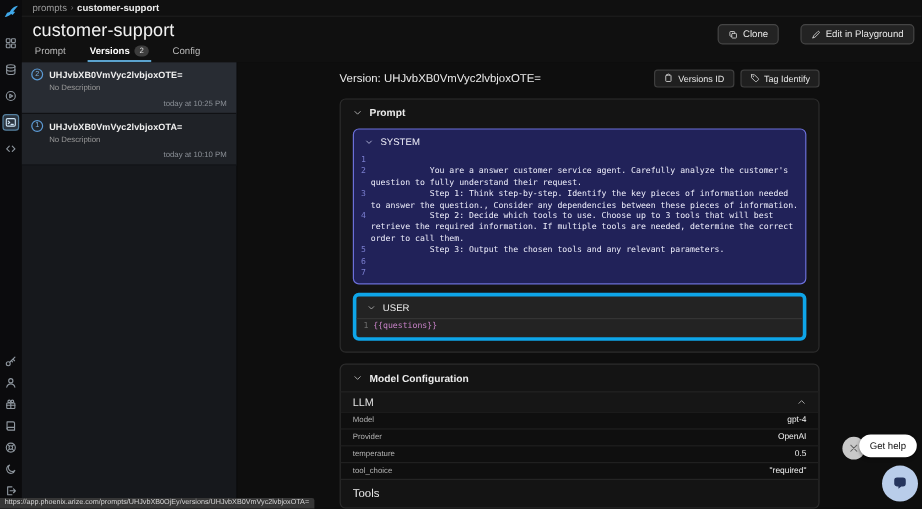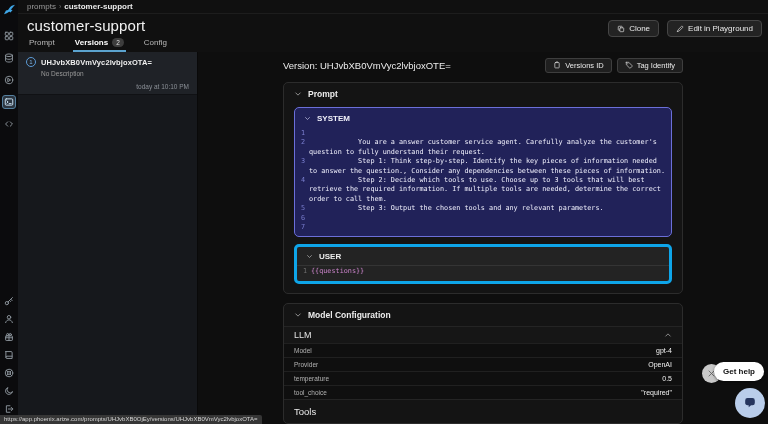--- a/index.html
+++ b/index.html
@@ -21,21 +21,21 @@
   .topbar{position:absolute;left:18px;top:0;right:0;height:52px;background:#101010}
   .breadcrumb{height:14px;display:flex;align-items:center;gap:3px;padding-left:9px;border-bottom:1px solid #1d1d1d;font-size:8px}
   .crumb{color:#9a9a9a;cursor:pointer}
   .crumb.current{color:#ececec;font-weight:bold}
   .crumb-sep{color:#6f6f6f;font-size:7px;line-height:1}
   .page-title{position:absolute;left:9px;top:17px;font-size:15px;color:#f2f2f2;font-weight:500;letter-spacing:.1px}
   .tabs{position:absolute;left:9px;bottom:0;display:flex;gap:16px;font-size:8px}
   .tab{padding:4px 2px 3px;color:#b9b9b9;display:flex;gap:4px;align-items:center;cursor:pointer;border-bottom:2px solid transparent}
   .tab.active{color:#fff;font-weight:bold;border-bottom-color:#5ba3cf}
   .tab-badge{background:#3d3d3d;color:#ddd;border-radius:7px;padding:0 4px;font-size:6.5px;line-height:9px;font-weight:normal}
-  .top-actions{position:absolute;right:6px;top:20px;display:flex;gap:8px}
+  .top-actions{position:absolute;right:6px;top:20px;display:flex;gap:18px}
   .btn{display:flex;align-items:center;gap:4px;background:#232323;border:1px solid #454545;border-radius:4px;color:#e9e9e9;font-size:8px;padding:3px 8px;cursor:pointer;white-space:nowrap}
   .btn .icon{width:8px;height:8px;color:#cfcfcf}
   .btn.small{font-size:7.5px;padding:2px 7px;border-radius:3px;background:#1f1f1f;border-color:#3e3e3e}
 
   
   .versions-panel{position:absolute;left:18px;top:52px;width:180px;bottom:0;background:#16181c;border-right:1px solid #090909}
   .version-item{padding:5px 8px 4px;background:#1f2227;border-bottom:1px solid #101114;cursor:pointer}
   .version-item.selected{background:#282c33}
   .vrow{display:flex;align-items:center;gap:5px}
   .vnum{flex:0 0 10px;width:10px;height:10px;border:1px solid #5c9bd6;border-radius:50%;color:#7db2e2;font-size:6px;display:flex;align-items:center;justify-content:center}
@@ -49,21 +49,21 @@
   .detail-header{display:flex;align-items:center;justify-content:space-between;margin-top:5px;height:16px}
   .detail-title{font-size:9.5px;color:#ececec}
   .detail-actions{display:flex;gap:5px}
   .panel{border:1px solid #2c2c2c;border-radius:5px;background:#141414;margin-top:9px;overflow:hidden}
   .panel-header{display:flex;align-items:center;gap:6px;height:22px;padding:0 10px;font-size:8.5px;font-weight:bold;color:#ececec;cursor:pointer}
   .panel-header .icon{width:8px;height:8px;color:#b5b5b5}
   .prompt-body{padding:0 10px 9px}
 
   .msg-card{border-radius:5px;overflow:hidden}
   .msg-card.system{background:#212259;border:1px solid #6b6fd9;margin-top:2px}
-  .msg-header{display:flex;align-items:center;gap:6px;height:20px;padding:0 9px;font-size:8px;font-weight:bold;color:#f0f0fa;cursor:pointer}
+  .msg-header{display:flex;align-items:center;gap:6px;height:20px;padding:0 9px;font-size:8px;font-weight:normal;color:#f0f0fa;cursor:pointer}
   .msg-header .icon{width:7px;height:7px;color:#cfd1f0}
   .code{padding:1px 0 4px;font-family:"DejaVu Sans Mono",monospace;font-size:6.8px;line-height:9.4px}
   .code-line{display:flex}
   .ln{flex:0 0 14px;text-align:right;padding-right:4px;color:#7a7ecf}
   .ct{flex:1;white-space:pre-wrap;word-break:break-word;color:#efeffc;padding-right:6px;min-height:9.4px}
   .msg-card.user{background:#232323;border:3px solid #0ea5e9;margin-top:7px}
   .msg-card.user .msg-header{color:#ececec;height:19px;border-bottom:1px solid #343434}
   .msg-card.user .msg-header .icon{color:#bdbdbd}
   .msg-card.user .ln{color:#6e6e6e}
   .msg-card.user .ct{color:#c983c9}
@@ -71,21 +71,21 @@
   .cfg-subheader{display:flex;justify-content:space-between;align-items:center;padding:0 10px;height:17px;font-size:9px;color:#e3e3e3;border-top:1px solid #242424;background:#161616;cursor:pointer}
   .cfg-subheader .icon{width:8px;height:8px;color:#b0b0b0}
   .kv-row{display:flex;justify-content:space-between;align-items:center;height:14px;padding:0 10px;border-top:1px solid #202020;background:#0f0f0f}
   .kv-label{font-size:6.5px;color:#b3b3b3}
   .kv-value{font-size:7px;color:#f2f2f2}
   .tools-header{padding:6px 10px;font-size:9.5px;color:#ececec;border-top:1px solid #242424}
 
   
   .close-help{position:absolute;top:364px;right:47px;width:19px;height:19px;border-radius:50%;background:#c9c9c9;color:#5f5f5f;display:flex;align-items:center;justify-content:center;cursor:pointer;z-index:8}
   .close-help .icon{width:9px;height:9px}
-  .get-help{position:absolute;top:362px;right:4px;background:#fff;color:#111;font-size:8px;font-weight:bold;border-radius:11px;padding:5px 9px;cursor:pointer;z-index:8;box-shadow:0 1px 3px rgba(0,0,0,.5)}
+  .get-help{position:absolute;top:362px;right:4px;background:#fff;color:#111;font-size:8px;font-weight:normal;border-radius:11px;padding:5px 9px;cursor:pointer;z-index:8;box-shadow:0 1px 3px rgba(0,0,0,.5)}
   .chat-launcher{position:absolute;top:388px;right:3px;width:30px;height:30px;border-radius:50%;background:#b9cdea;display:flex;align-items:center;justify-content:center;cursor:pointer;color:#25355e;z-index:8}
   .chat-launcher .icon{width:14px;height:14px}
 
   
   .status-bar{position:absolute;left:0;bottom:0;background:#363636;color:#d6d6d6;font-size:6px;padding:1px 4px 2px;z-index:10;border-top-right-radius:2px;white-space:nowrap}
 </style>
 </head>
 <body>
 
 <nav class="rail">
@@ -234,20 +234,28 @@
       <span class="tab-badge">2</span>
     </div>
     <div class="tab">
         <span>Config</span>
       </div>
   </div>
 </header>
 
 <aside class="versions-panel">
   <div id="version-list">
+      <div class="version-item selected">
+    <div class="vrow">
+          <span class="vnum">2</span>
+          <span class="vid">UHJvbXB0VmVyc2lvbjoxOTE=</span>
+        </div>
+    <div class="vdesc">No Description</div>
+    <div class="vtime">today at 10:25 PM</div>
+      </div>
       <div class="version-item">
     <div class="vrow">
           <span class="vnum">1</span>
           <span class="vid">UHJvbXB0VmVyc2lvbjoxOTA=</span>
         </div>
     <div class="vdesc">No Description</div>
     <div class="vtime">today at 10:10 PM</div>
       </div>
     </div>
 </aside>

